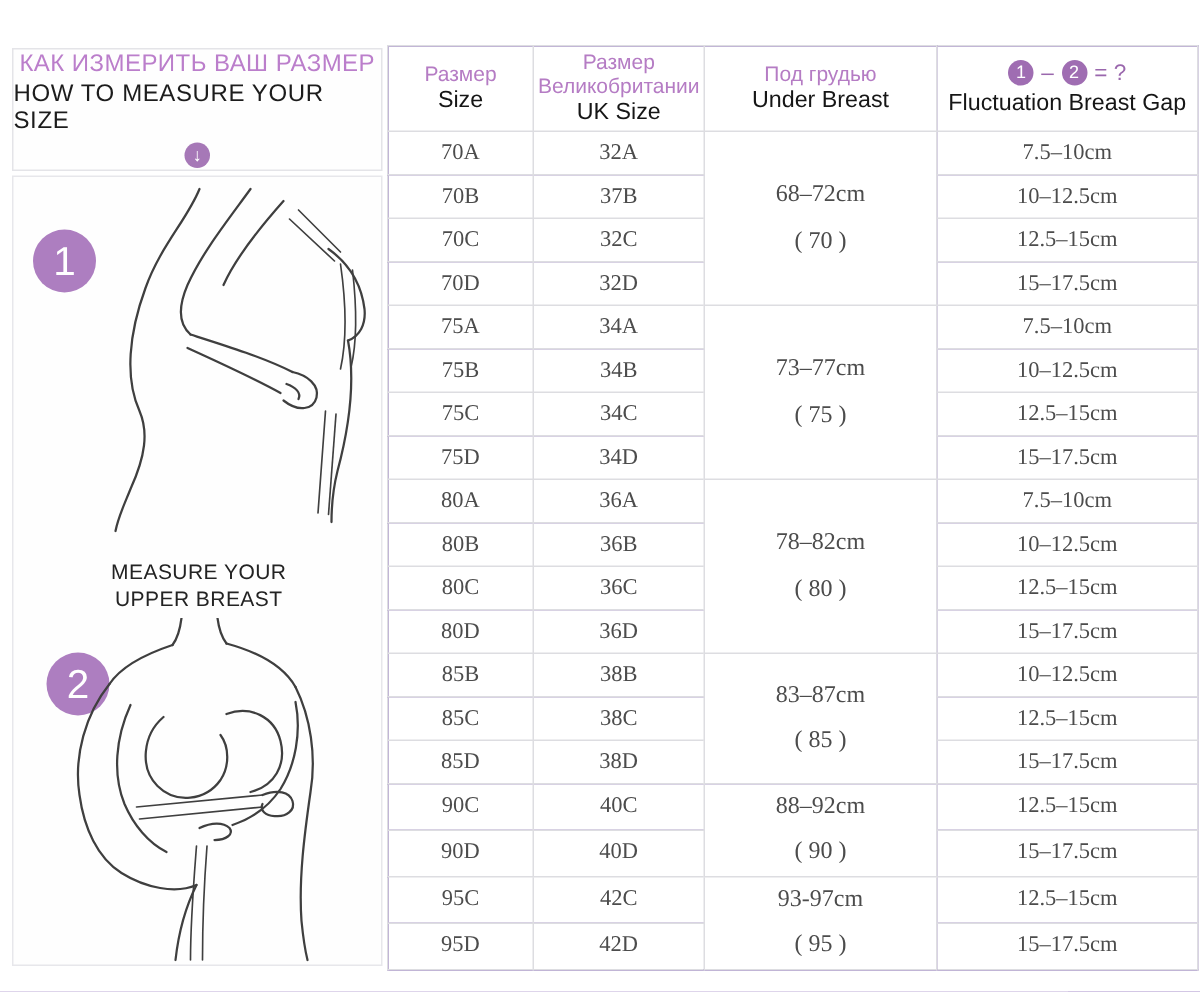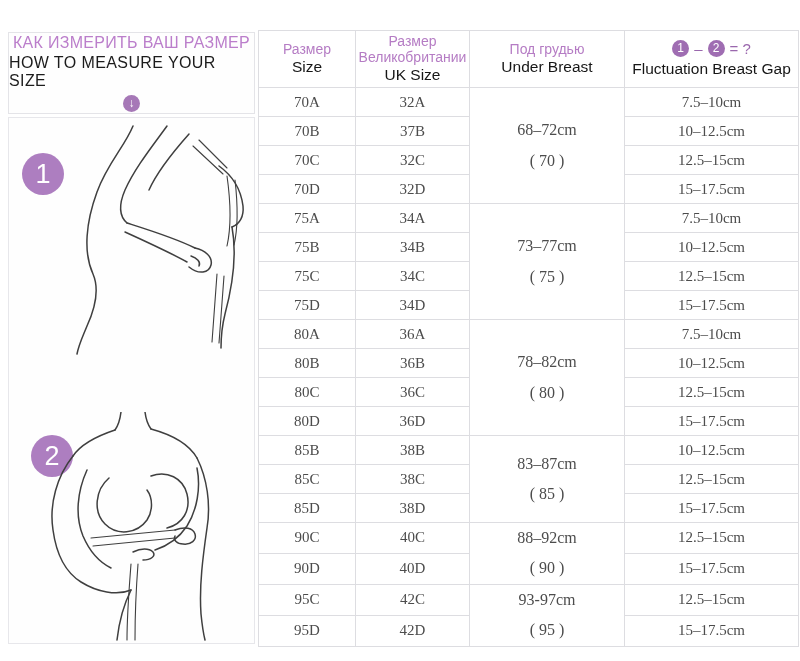--- a/index.html
+++ b/index.html
@@ -90,20 +90,24 @@
       <path d="M178,42 C192,52 200,66 202,82 C203,92 199,100 191,103"></path>
       <path d="M191,103 C196,130 192,160 184,190 C181,202 180,212 180,224"></path>
       <path class="tape" d="M158,16 L186,44"></path>
       <path class="tape" d="M152,22 L182,50"></path>
       <path class="tape" d="M186,52 C190,80 190,104 186,122"></path>
       <path class="tape" d="M194,56 C197,82 197,104 193,121"></path>
       <path class="tape" d="M176,150 L171,218"></path>
       <path class="tape" d="M183,152 L178,219"></path>
     </svg>
 
+    <div class="caption">
+      <div>MEASURE YOUR</div>
+      <div>UPPER BREAST</div>
+    </div>
 
     <div class="step-badge badge-2">2</div>
 
     <svg class="figure-svg fig2" width="215" height="230" viewBox="0 0 215 230">
       <path d="M96,0 C95,8 93,14 90,18"></path>
       <path d="M120,0 C121,8 123,13 126,17"></path>
       <path d="M90,18 C72,24 56,32 48,44"></path>
       <path d="M126,17 C148,23 164,32 172,46"></path>
       <path d="M48,44 C32,64 24,92 28,118 C31,140 40,160 56,170 C72,180 92,184 106,178"></path>
       <path d="M62,58 C52,80 50,104 58,124 C64,138 74,150 86,156"></path>

